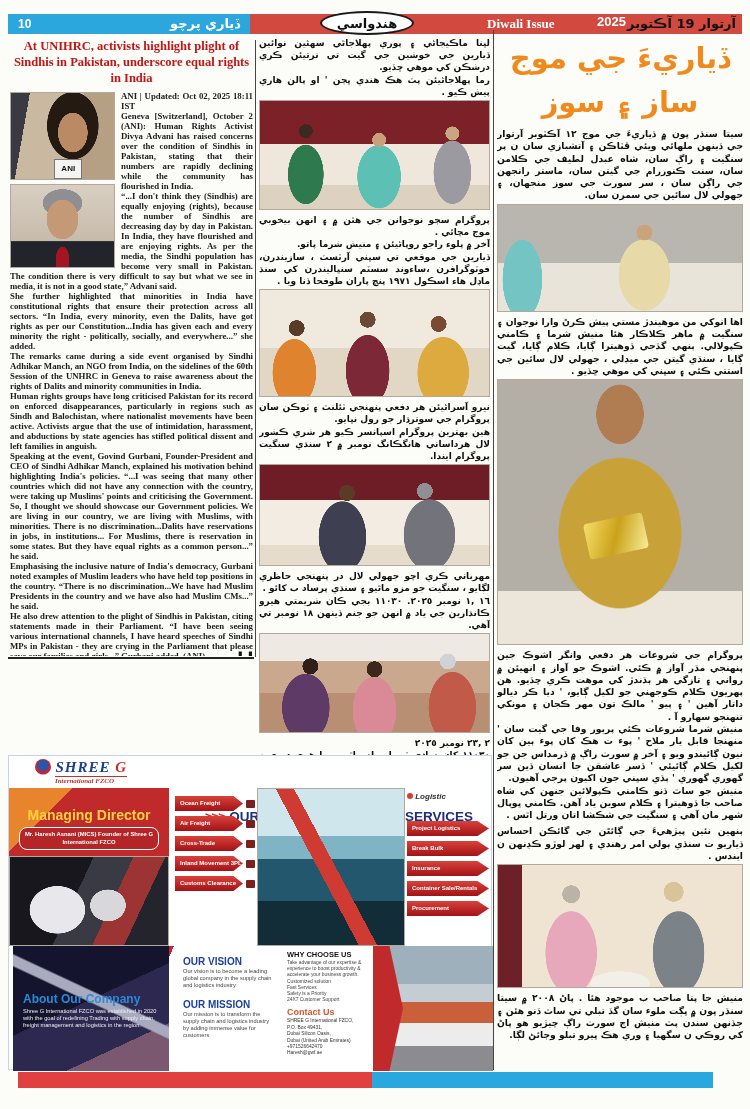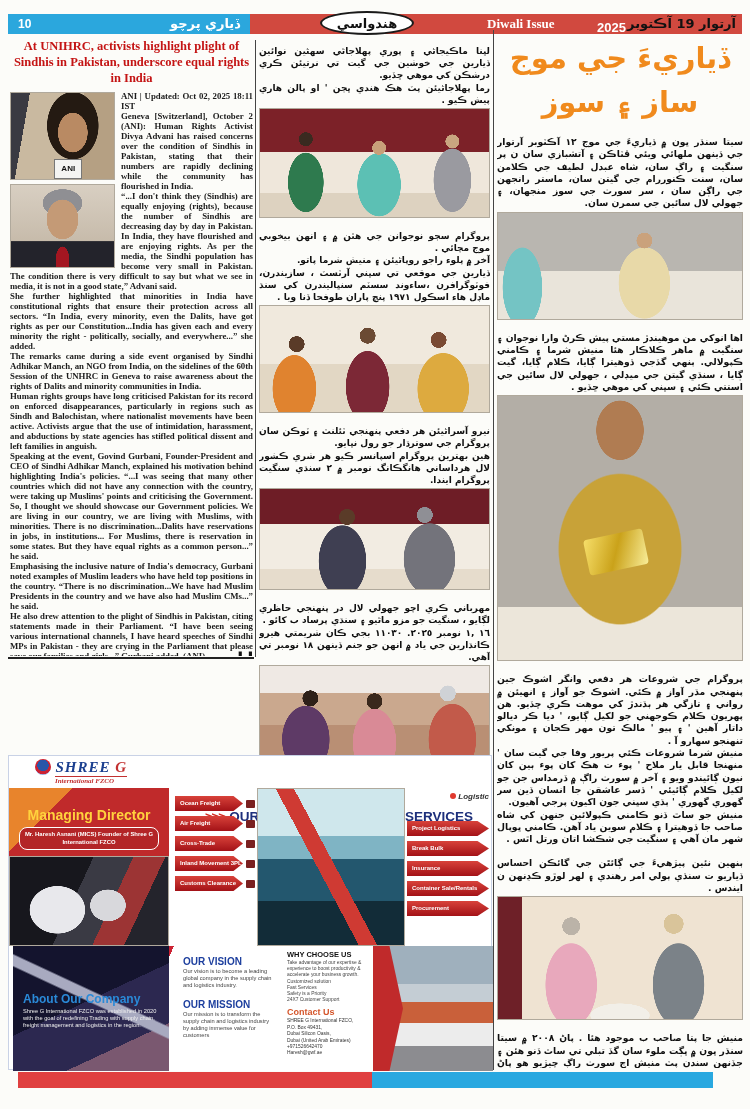--- a/index.html
+++ b/index.html
@@ -8,21 +8,21 @@
   
   .mast{position:absolute;left:8px;top:14px;width:734px;height:20px;}
   .mast-blue{position:absolute;left:0;top:0;width:242px;height:20px;background:#2BA7DD;
              display:flex;justify-content:space-between;align-items:center;padding:0 10px;box-sizing:border-box;}
   .mast-blue .pg{color:#fff;font:bold 12px "Liberation Sans",sans-serif;text-align:right;}
   .mast-blue .mt{color:#fff;font:bold 13px/20px "DejaVu Sans",sans-serif;direction:rtl;}
   .mast-red{position:absolute;left:242px;top:0;width:492px;height:20px;background:#D1493F;}
   .logo-oval{position:absolute;left:70px;top:-3px;width:94px;height:24px;background:#fff;border:2px solid #1a1a1a;
              border-radius:50%;text-align:center;font:bold 13px/22px "DejaVu Sans",sans-serif;color:#111;box-sizing:border-box;}
   .diwali{position:absolute;left:237px;top:2px;color:#fff;font:bold 13px "Liberation Serif",serif;}
-  .year{position:absolute;left:347px;top:6px;color:#fff;font:bold 13px "Liberation Sans",sans-serif;}
+  .year{position:absolute;left:347px;top:0;color:#fff;font:bold 13px "Liberation Sans",sans-serif;}
   .date-ar{position:absolute;right:6px;top:1px;color:#111;font:bold 13px/18px "DejaVu Sans",sans-serif;direction:rtl;}
   
   .vr{position:absolute;width:1px;background:#444;}
   .vr1{left:255px;top:40px;height:617px;}
   .vr2{left:493px;top:30px;height:1040px;}
   .hrule{position:absolute;left:8px;top:657px;width:246px;border-top:2px solid #222;}
   
   .col-en{position:absolute;left:10px;top:38px;width:243px;height:618px;overflow:hidden;}
   .en-title{color:#C41414;font:bold 12.5px/16px "Liberation Serif",serif;text-align:center;margin:0 0 5px 0;}
   .col-en p{margin:0;font-size:8.8px;line-height:10px;text-align:justify;font-weight:bold;color:#1b1b1b;}
@@ -39,21 +39,21 @@
      radial-gradient(ellipse 7px 14px at 50% 92%,#a31621 98%,transparent),
      linear-gradient(180deg,transparent 0 68%,#23232b 69%),
      radial-gradient(ellipse 16px 20px at 50% 42%,#c49a76 98%,transparent),
      radial-gradient(ellipse 20px 14px at 50% 22%,#8f8f93 98%,transparent),
      linear-gradient(180deg,#d8cfc2,#bfb2a0);}
   .endmark{display:block;text-align:right;font-size:8px;letter-spacing:1px;color:#111;margin-top:-9px;
            font-family:"DejaVu Sans",sans-serif;}
   
   .col-mid{position:absolute;left:259px;top:33px;width:231px;height:722px;overflow:hidden;direction:rtl;}
   .col-right{position:absolute;left:497px;top:34px;width:246px;height:1034px;overflow:hidden;direction:rtl;}
-  .sd{margin:12px 0 2px 0;font-family:"DejaVu Sans",sans-serif;font-weight:bold;font-size:9px;line-height:12.2px;
+  .sd{margin:4px 0 2px 0;font-family:"DejaVu Sans",sans-serif;font-weight:bold;font-size:9px;line-height:12.2px;
       text-align:justify;color:#101010;white-space:pre-line;}
   .col-right .sd{font-size:9.2px;line-height:12.3px;}
   .headline{color:#F08A1D;font:bold 29px/44px "DejaVu Sans",sans-serif;text-align:center;margin:2px 0 4px 0;}
   .mph{width:100%;margin:2px 0;}
   .ph-mid1{height:110px;background:
      radial-gradient(circle 7px at 20% 28%,#3a2a20 98%,transparent),
      radial-gradient(circle 7px at 52% 36%,#c9a07a 98%,transparent),
      radial-gradient(circle 7px at 84% 30%,#c9a580 98%,transparent),
      radial-gradient(ellipse 18px 30px at 20% 68%,#2e7a4e 98%,transparent),
      radial-gradient(ellipse 22px 32px at 52% 70%,#5cc0b4 98%,transparent),
@@ -122,21 +122,21 @@
      radial-gradient(ellipse 28px 24px at 30% 60%,#e8e8ec 98%,transparent),
      radial-gradient(ellipse 18px 16px at 62% 55%,#d8d8dc 98%,transparent),
      linear-gradient(115deg,#17171d 0 42%,#3a3a44 42% 62%,#9c3434 62% 78%,#24242c 78%);}
   .bannersA{position:absolute;left:166px;top:40px;width:80px;}
   .bannersB{position:absolute;left:398px;top:36px;width:82px;}
   .brow{display:flex;align-items:center;gap:3px;margin-bottom:5px;}
   .banner{flex:1;height:15px;background:linear-gradient(180deg,#d8423a,#a31217);color:#fff;
           font:bold 6px/15px "Liberation Sans",sans-serif;padding-left:5px;box-sizing:border-box;
           clip-path:polygon(0 0,86% 0,100% 50%,86% 100%,0 100%);}
   .b-ico{width:9px;height:8px;background:#7a2020;border-radius:1px;}
-  .logi{font:italic bold 8px "Liberation Sans",sans-serif;color:#333;text-align:right;margin-bottom:20px;}
+  .logi{font:italic bold 8px "Liberation Sans",sans-serif;color:#333;text-align:left;margin-bottom:20px;}
   .logi .dot{display:inline-block;width:6px;height:6px;border-radius:50%;background:#e0392e;vertical-align:0;}
   .img-ship{position:absolute;left:248px;top:32px;width:148px;height:158px;background:
      linear-gradient(62deg,transparent 44%,#cf3a33 44% 52%,transparent 52%),
      linear-gradient(180deg,#cfe7ec 0 30%,#7fb4c4 30% 45%,#23576e 45% 72%,#122c38 72%);}
   .about{position:absolute;left:4px;top:190px;width:160px;height:125px;color:#fff;background:
      linear-gradient(25deg,transparent 52%,#a8aac0 53% 58%,transparent 59%),
      linear-gradient(155deg,#14142e 0 45%,#2c2850 45% 75%,#7a5870 75%);}
   .about-t{color:#2a8ad8;font:bold 12px "Liberation Sans",sans-serif;padding:46px 0 2px 10px;}
   .about-x{font:5.7px/7px "Liberation Sans",sans-serif;color:#eee;padding:0 14px 0 10px;}
   .vision{position:absolute;left:160px;top:190px;width:112px;height:125px;background:

